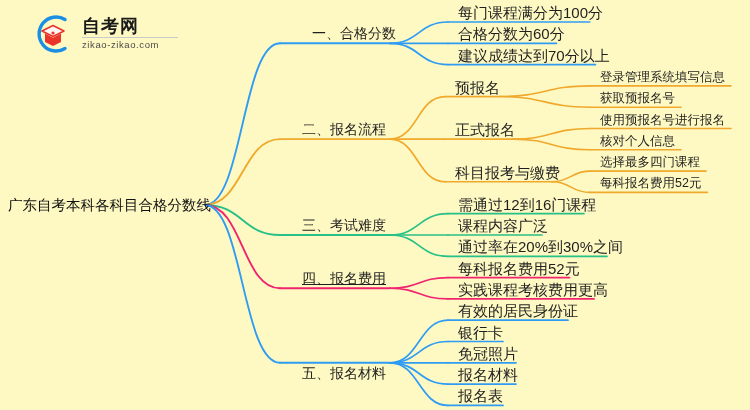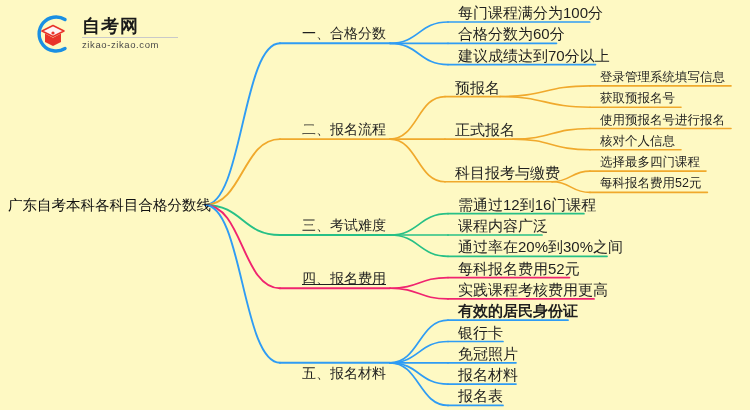--- a/index.html
+++ b/index.html
@@ -161,21 +161,21 @@
       <path d="M12 19 L23 13.5 L34 19 L23 24.5 Z" fill="none" stroke="#e8342a" stroke-width="1.6" stroke-linejoin="round"></path>
       <circle cx="23" cy="21" r="1.6" fill="#e8342a"></circle>
     </svg>
     <div class="logo-text-cn">自考网</div>
     <div class="logo-rule"></div>
     <div class="logo-text-url">zikao-zikao.com</div>
   </div>
 
   <div id="nodes">
       <div class="node root" style="left: 8px; top: 205px;">广东自考本科各科目合格分数线</div>
-      <div class="node lvl2" style="left: 302px; top: 34.3px;">一、合格分数</div>
+      <div class="node lvl2" style="left: 312px; top: 34.3px;">一、合格分数</div>
       <div class="node lvl3" style="left: 458px; top: 13px;">每门课程满分为100分</div>
       <div class="node lvl3" style="left: 458px; top: 34.3px;">合格分数为60分</div>
       <div class="node lvl3" style="left: 458px; top: 55.6px;">建议成绩达到70分以上</div>
       <div class="node lvl2" style="left: 302px; top: 130.15px;">二、报名流程</div>
       <div class="node lvl3" style="left: 455px; top: 87.55px;">预报名</div>
       <div class="node lvl4" style="left: 600px; top: 76.9px;">登录管理系统填写信息</div>
       <div class="node lvl4" style="left: 600px; top: 98.2px;">获取预报名号</div>
       <div class="node lvl3" style="left: 455px; top: 130.15px;">正式报名</div>
       <div class="node lvl4" style="left: 600px; top: 119.5px; text-align: right;">使用预报名号进行报名</div>
       <div class="node lvl4" style="left: 600px; top: 140.8px;">核对个人信息</div>
@@ -183,20 +183,20 @@
       <div class="node lvl4" style="left: 600px; top: 162.1px;">选择最多四门课程</div>
       <div class="node lvl4" style="left: 600px; top: 183.4px;">每科报名费用52元</div>
       <div class="node lvl2" style="left: 302px; top: 226px;">三、考试难度</div>
       <div class="node lvl3" style="left: 458px; top: 204.7px; text-align: right;">需通过12到16门课程</div>
       <div class="node lvl3" style="left: 458px; top: 226px;">课程内容广泛</div>
       <div class="node lvl3" style="left: 458px; top: 247.3px;">通过率在20%到30%之间</div>
       <div class="node lvl2" style="left: 302px; top: 279.25px; text-decoration: underline;">四、报名费用</div>
       <div class="node lvl3" style="left: 458px; top: 268.6px;">每科报名费用52元</div>
       <div class="node lvl3" style="left: 458px; top: 289.9px;">实践课程考核费用更高</div>
       <div class="node lvl2" style="left: 302px; top: 374px;">五、报名材料</div>
-      <div class="node lvl3" style="left: 458px; top: 311.2px; font-weight: bold;">有效的居民身份证</div>
+      <div class="node lvl3" style="left: 458px; top: 311.2px;">有效的居民身份证</div>
       <div class="node lvl3" style="left: 458px; top: 332.5px;">银行卡</div>
       <div class="node lvl3" style="left: 458px; top: 353.8px;">免冠照片</div>
       <div class="node lvl3" style="left: 458px; top: 375.1px;">报名材料</div>
       <div class="node lvl3" style="left: 458px; top: 396.4px;">报名表</div>
     </div>
 
 </div>
 
 </body></html>

